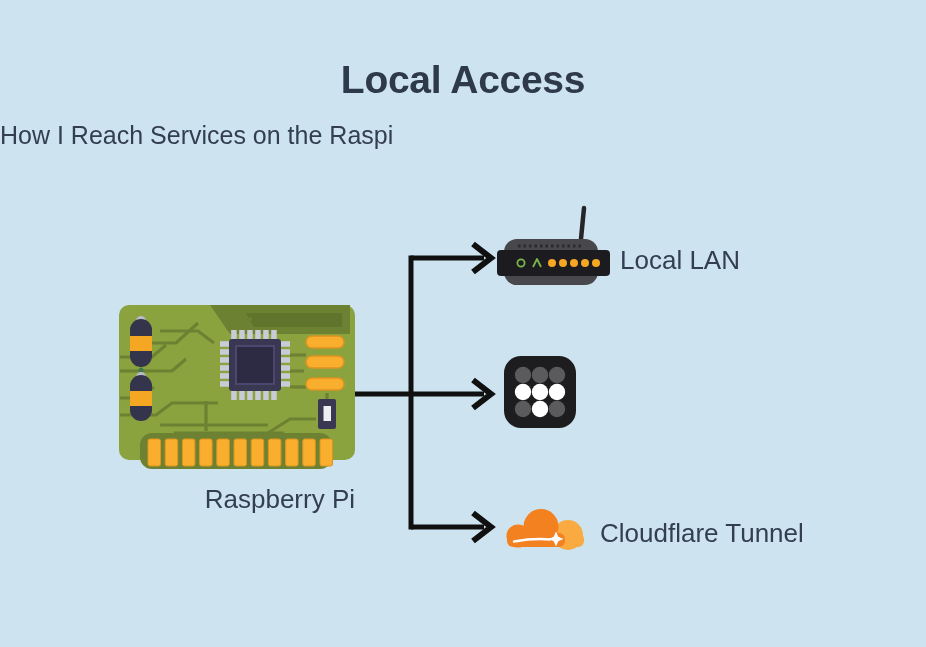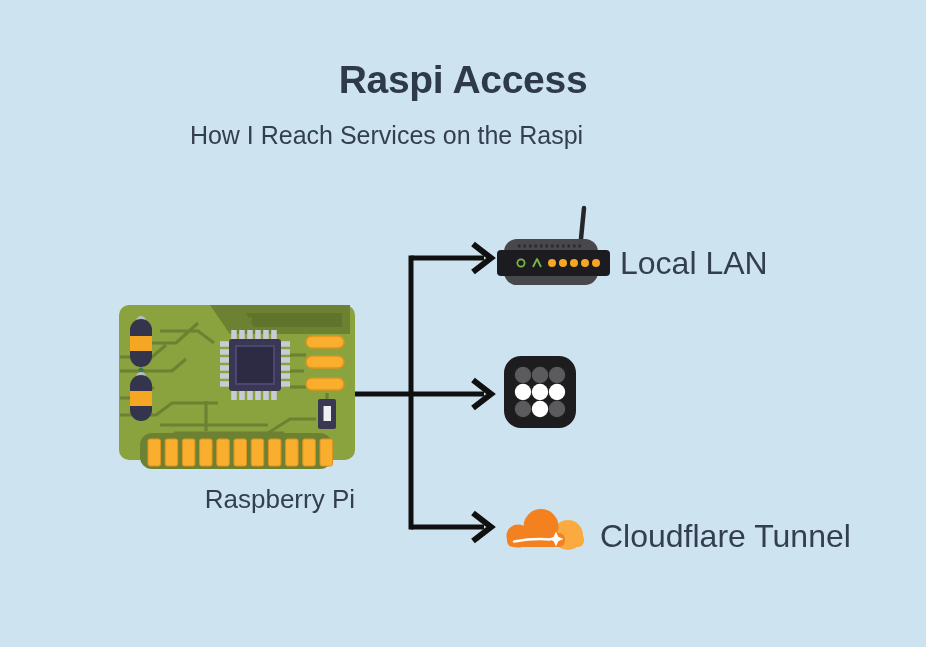--- a/index.html
+++ b/index.html
@@ -12,43 +12,43 @@
     color:#303b4e;
   }
   .title {
     position:absolute; top:58px; left:0; width:926px;
     text-align:center;
     font-size:39px; font-weight:700; letter-spacing:-0.3px;
     color:#2e3949;
   }
   .subtitle {
     position:absolute; top:121px; left:0; width:773px;
-    text-align:center;
+    text-align:left;
     font-size:25px; font-weight:400;
     color:#333e50;
   }
   .abs { position:absolute; }
   .node-label {
     position:absolute;
-    font-size:32px; font-weight:400; color:#333e50;
+    font-size:26px; font-weight:400; color:#333e50;
     white-space:nowrap;
   }
   .src-label {
     position:absolute; left:120px; top:484px; width:235px;
     text-align:right;
     font-size:26px; color:#333e50;
   }
   svg { display:block; }
 </style>
 </head>
 <body>
 
 <div class="canvas">
 
-  <div class="title">Raspi Access</div>
+  <div class="title">Local Access</div>
   <div class="subtitle">How I Reach Services on the Raspi</div>
 
   <svg class="abs" style="left:0;top:0" width="926" height="647" viewBox="0 0 926 647">
     <g stroke="#101010" stroke-width="5" fill="none">
       <path d="M352,394 H484"></path>
       <path d="M411,258 V527" stroke-linecap="square"></path>
       <path d="M411,258 H484"></path>
       <path d="M411,527 H484"></path>
     </g>
     <g stroke="#101010" stroke-width="6" fill="none" stroke-linejoin="miter">

